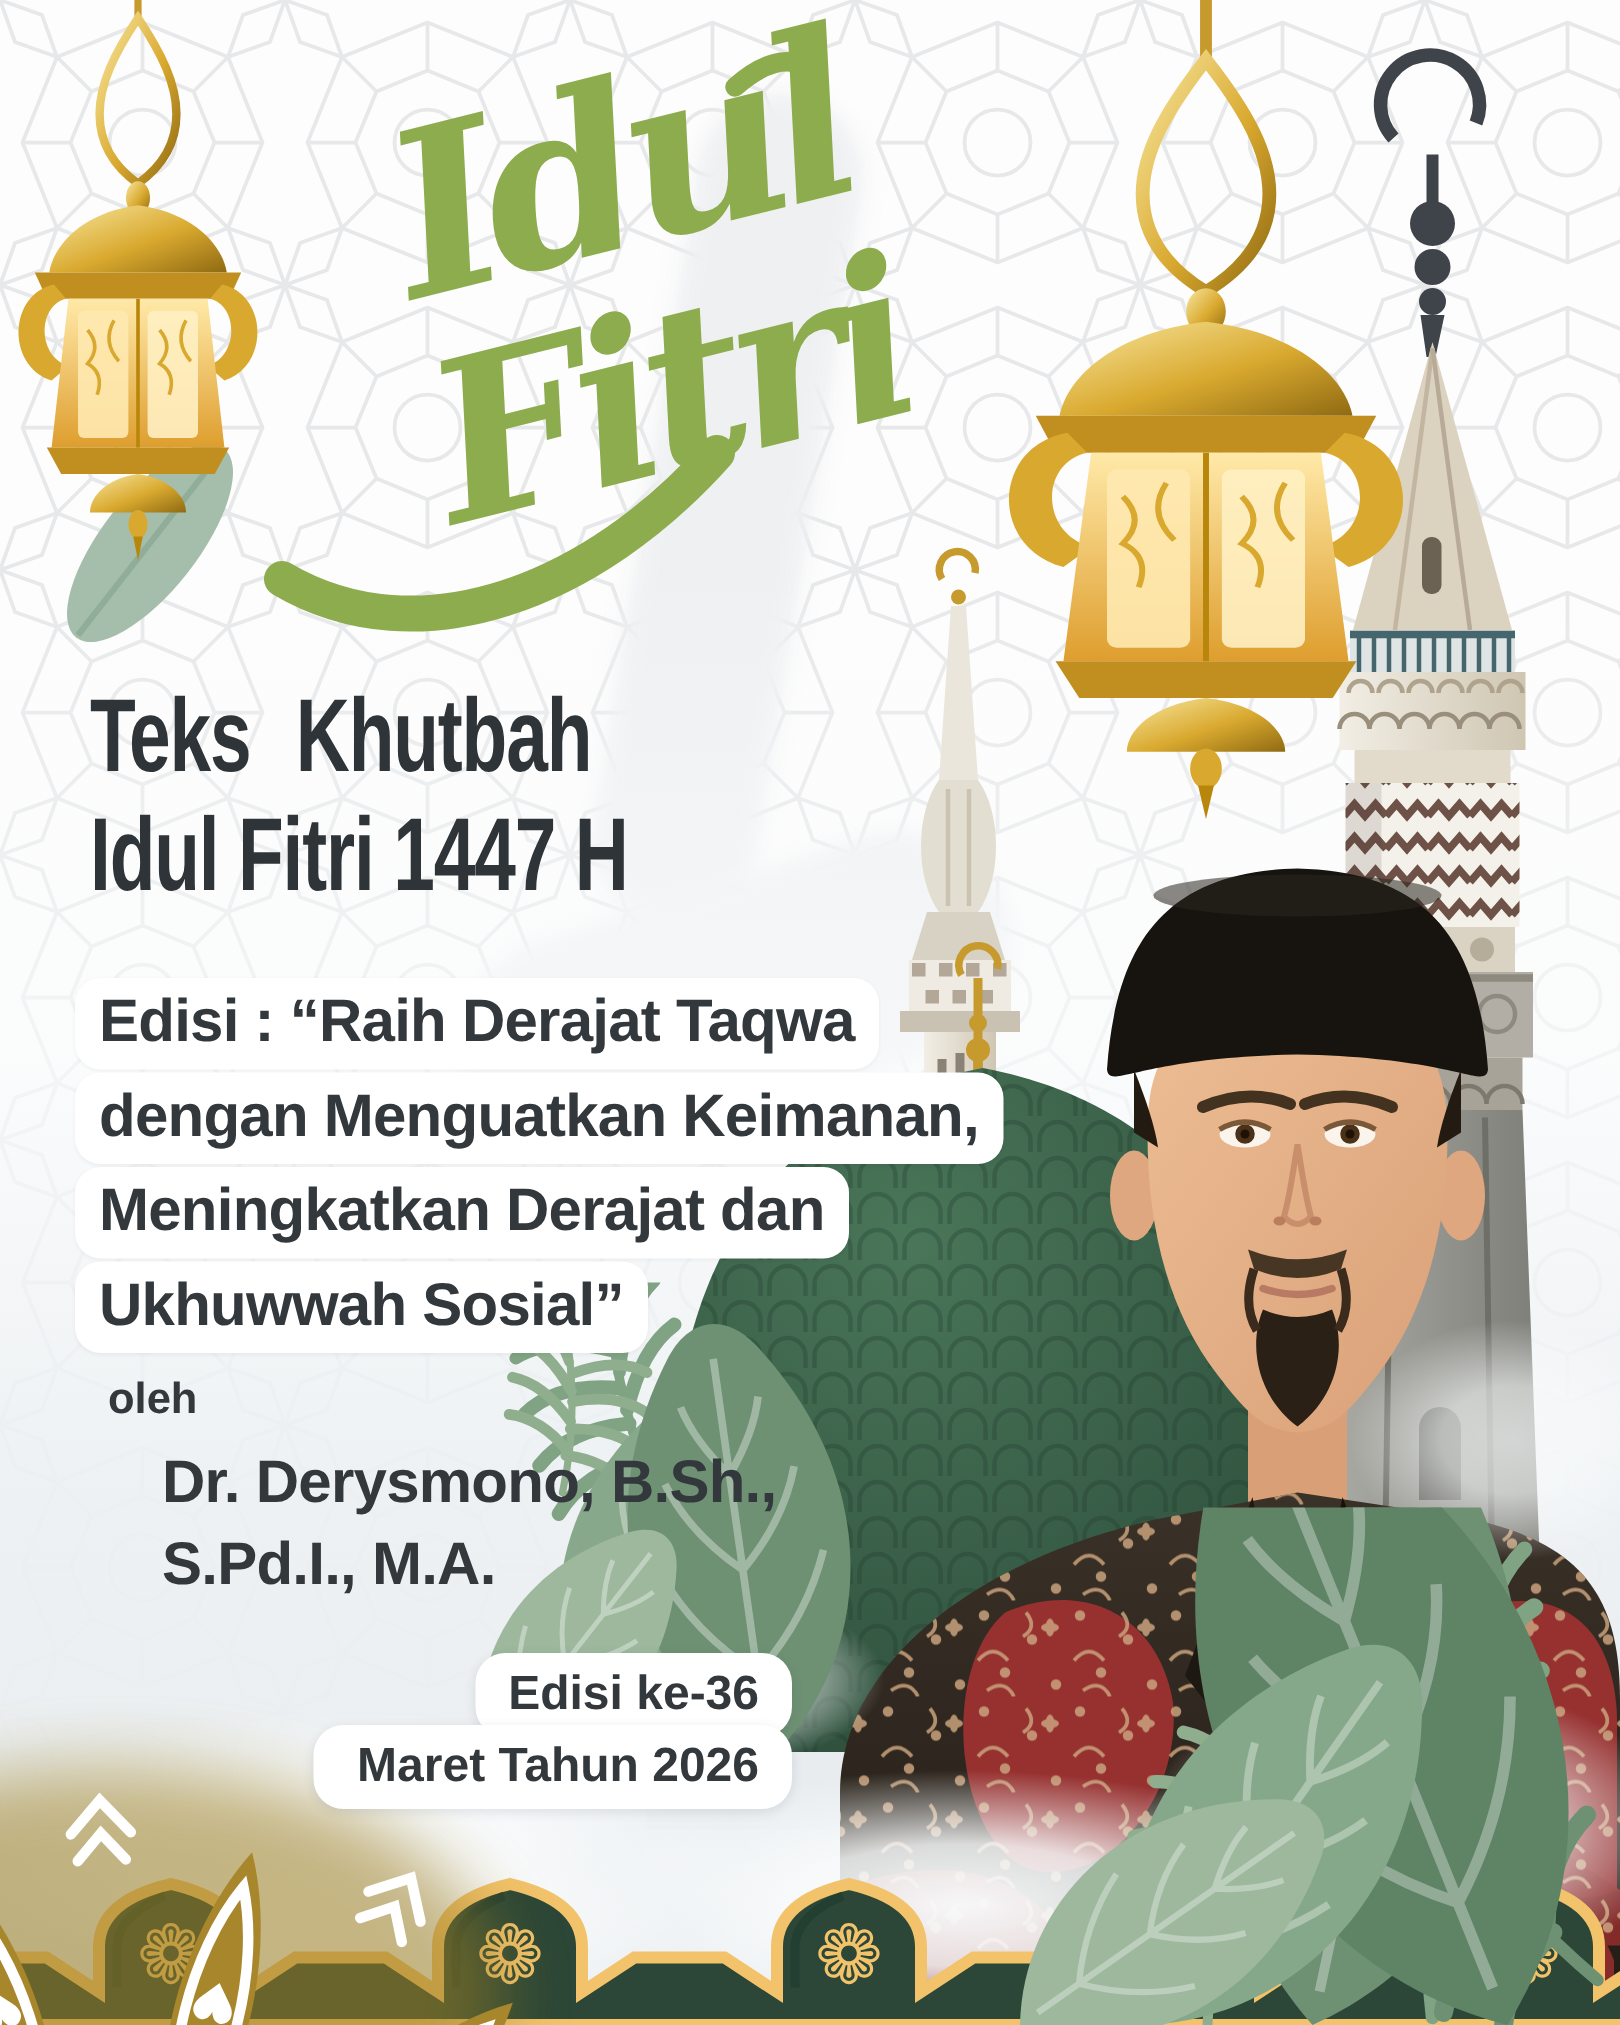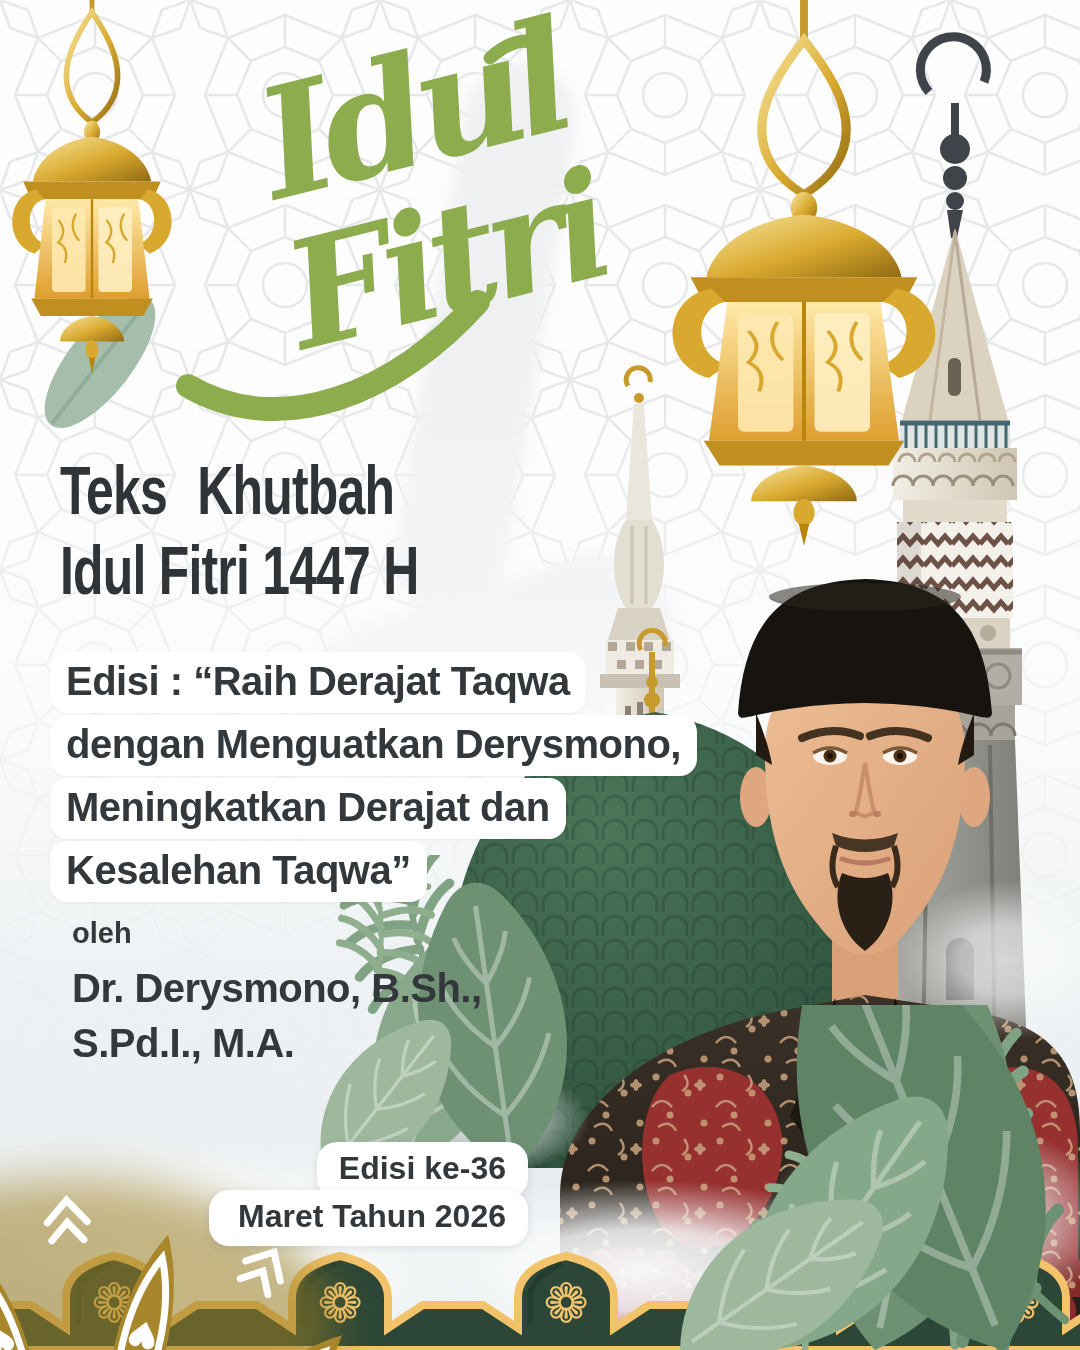--- a/index.html
+++ b/index.html
@@ -30,22 +30,22 @@
   #title{left:60px;top:450px;z-index:11;color:var(--heading-dark,#2F3438);
          font-size:64px;font-weight:bold;line-height:74px;letter-spacing:-1px;
          transform:scale(0.78,1.08);transform-origin:left top;white-space:nowrap;}
   #title .w1{word-spacing:22px;}
   #theme{left:50px;top:652px;z-index:11;}
   .pill{display:table;background:#fff;border-radius:17px;padding:7px 16px 9px;margin-bottom:2px;
         font-size:40px;font-weight:bold;color:var(--body-dark,#33383C);letter-spacing:-0.5px;
         box-shadow:0 1px 3px rgba(0,0,0,.05);white-space:nowrap;}
   #author{left:72px;top:906px;z-index:11;color:var(--body-dark,#33383C);font-weight:bold;}
   #author .intro{font-size:29px;line-height:55px;}
-  #author .ln{font-size:40px;line-height:55px;letter-spacing:-0.5px;}
-  #badge{right:552px;top:1102px;z-index:11;display:flex;flex-direction:column;align-items:flex-end;margin-top:40px;}
+  #author .ln{font-size:40px;line-height:55px;letter-spacing:-0.5px;margin-left:36px;}
+  #badge{right:552px;top:1102px;z-index:11;display:flex;flex-direction:column;align-items:flex-end;}
   #badge .bpill{background:#fff;border-radius:20px;padding:8px 22px 11px;font-size:32px;font-weight:bold;
         color:var(--body-dark,#33383C);box-shadow:0 2px 8px rgba(40,60,70,.12);white-space:nowrap;}
   #badge .bpill+.bpill{margin-top:-8px;padding-left:29px;}
 </style>
 </head>
 <body>
 
 <div id="canvas">
 
   <svg id="bg-pattern" class="abs" width="1080" height="1350">
@@ -525,23 +525,23 @@
     <use href="#bigleafR" transform="translate(40,345) rotate(55) scale(1.2)" fill="#9DB89D"></use>
   </svg>
 
   <div id="title" class="abs">
     <div class="w1">Teks Khutbah</div>
     <div>Idul Fitri 1447 H</div>
   </div>
 
   <div id="theme" class="abs">
     <div class="pill">Edisi : “Raih Derajat Taqwa</div>
-    <div class="pill">dengan Menguatkan Derysmono,</div>
+    <div class="pill">dengan Menguatkan Keimanan,</div>
     <div class="pill">Meningkatkan Derajat dan</div>
-    <div class="pill">Kesalehan Taqwa”</div>
+    <div class="pill">Ukhuwwah Sosial”</div>
   </div>
 
   <div id="author" class="abs">
     <div class="intro">oleh</div>
     <div class="ln">Dr. Derysmono, B.Sh.,</div>
     <div class="ln">S.Pd.I., M.A.</div>
   </div>
 
   <div id="badge" class="abs">
     <div class="bpill">Edisi ke-36</div>

